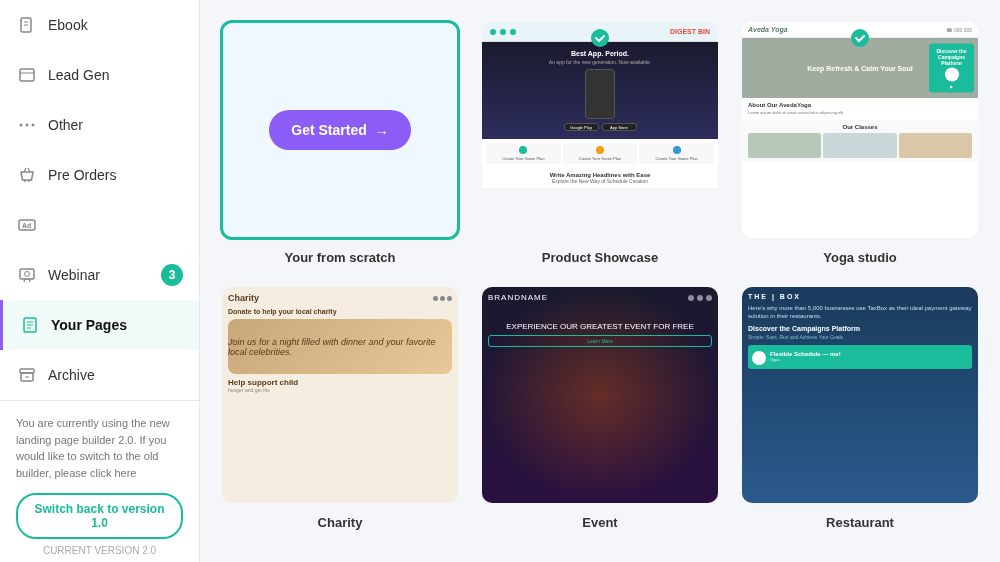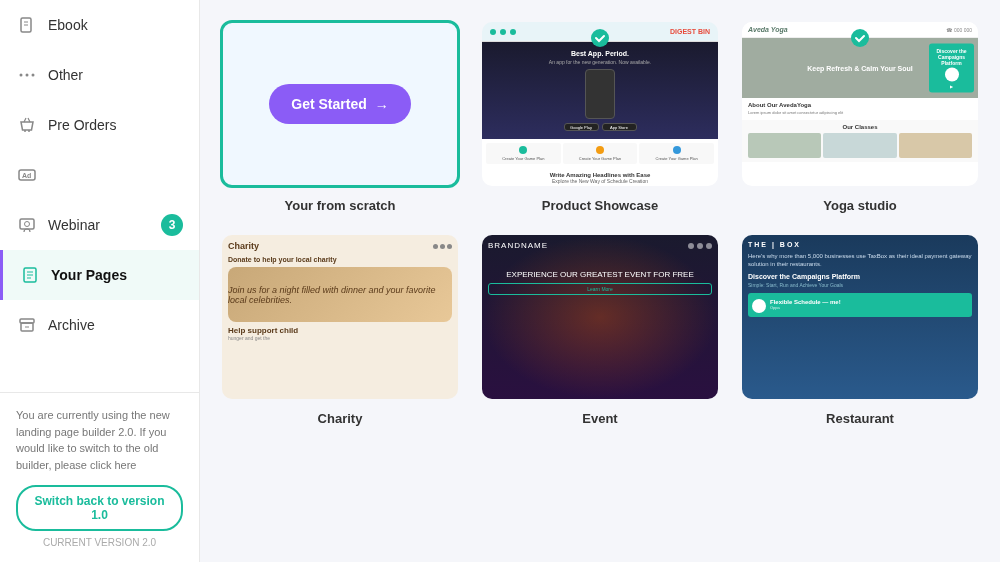--- a/index.html
+++ b/index.html
@@ -112,21 +112,21 @@
     }
 
     .template-card {
       display: flex;
       flex-direction: column;
       align-items: center;
     }
 
     .template-preview {
       width: 100%;
-      height: 168px;
+      height: 220px;
       border-radius: 12px;
       overflow: hidden;
       cursor: pointer;
       position: relative;
       border: 2px solid transparent;
     }
     .template-preview.selected {
       border: 3px solid #1abc9c;
     }
 
@@ -547,20 +547,29 @@
     <span class="sidebar-icon">
       <svg width="18" height="18" viewBox="0 0 18 18" fill="none">
         <rect x="3" y="2" width="10" height="14" rx="1.5" stroke="#888" stroke-width="1.5" fill="none"></rect>
         <line x1="6" y1="6" x2="10" y2="6" stroke="#888" stroke-width="1"></line>
         <line x1="6" y1="9" x2="10" y2="9" stroke="#888" stroke-width="1"></line>
       </svg>
     </span>
     <span>Ebook</span>
   </div>
 
+  <div class="sidebar-item">
+    <span class="sidebar-icon">
+      <svg width="18" height="18" viewBox="0 0 18 18" fill="none">
+        <rect x="2" y="3" width="14" height="12" rx="1.5" stroke="#888" stroke-width="1.5" fill="none"></rect>
+        <line x1="2" y1="7" x2="16" y2="7" stroke="#888" stroke-width="1"></line>
+      </svg>
+    </span>
+    <span>Lead Gen</span>
+  </div>
 
   <div class="sidebar-item">
     <span class="sidebar-icon">
       <svg width="18" height="18" viewBox="0 0 18 18">
         <circle cx="3" cy="9" r="1.5" fill="#888"></circle>
         <circle cx="9" cy="9" r="1.5" fill="#888"></circle>
         <circle cx="15" cy="9" r="1.5" fill="#888"></circle>
       </svg>
     </span>
     <span>Other</span>

